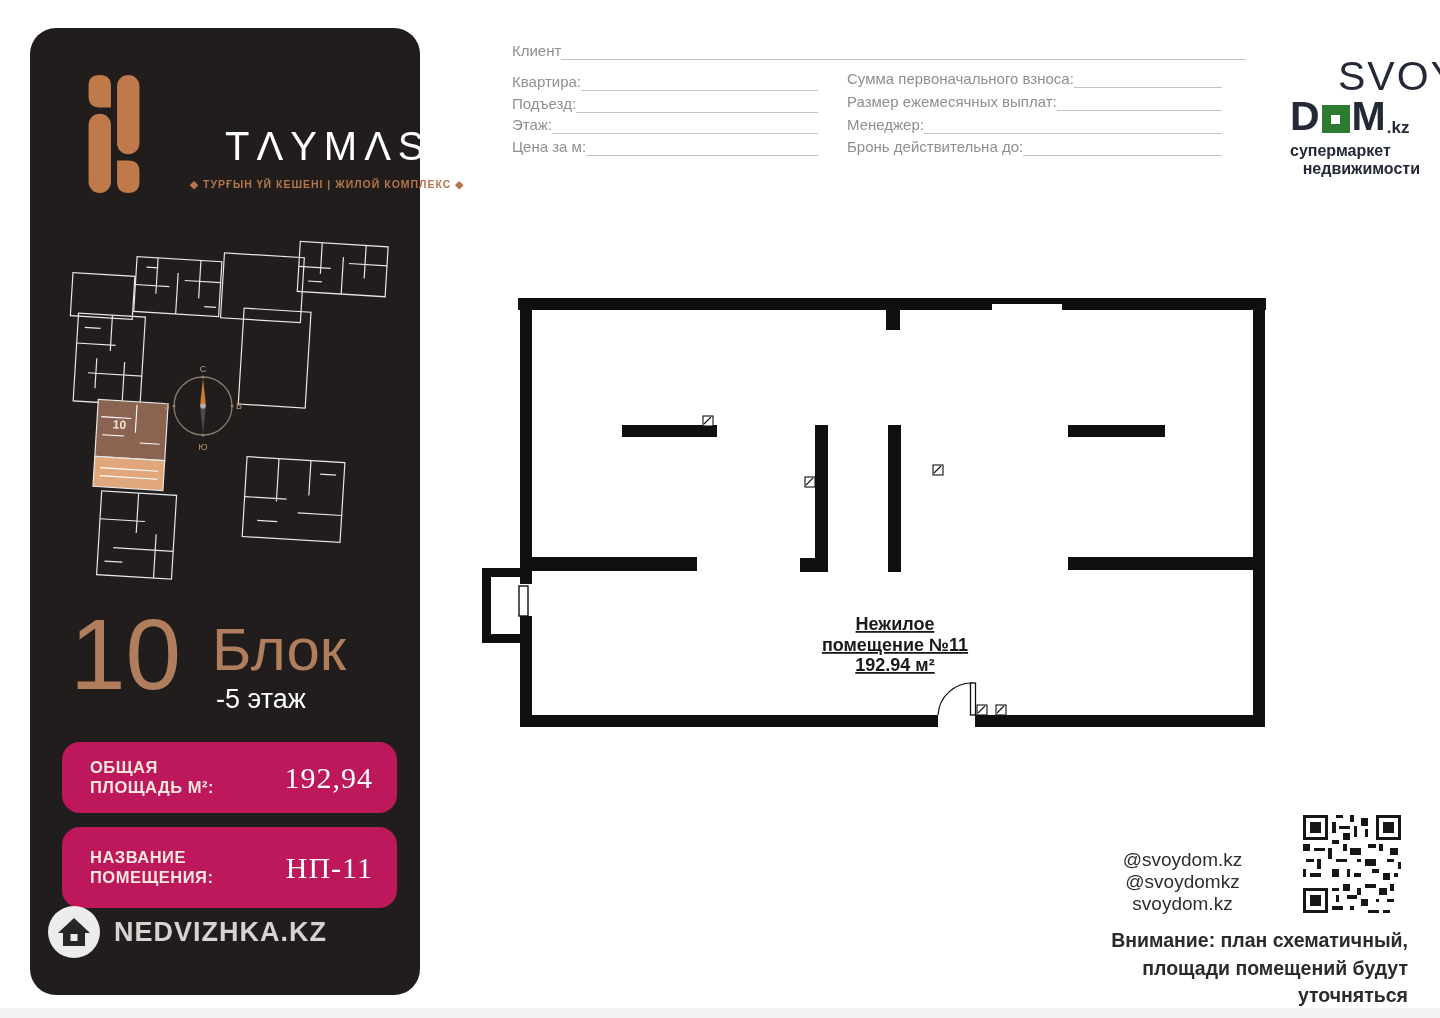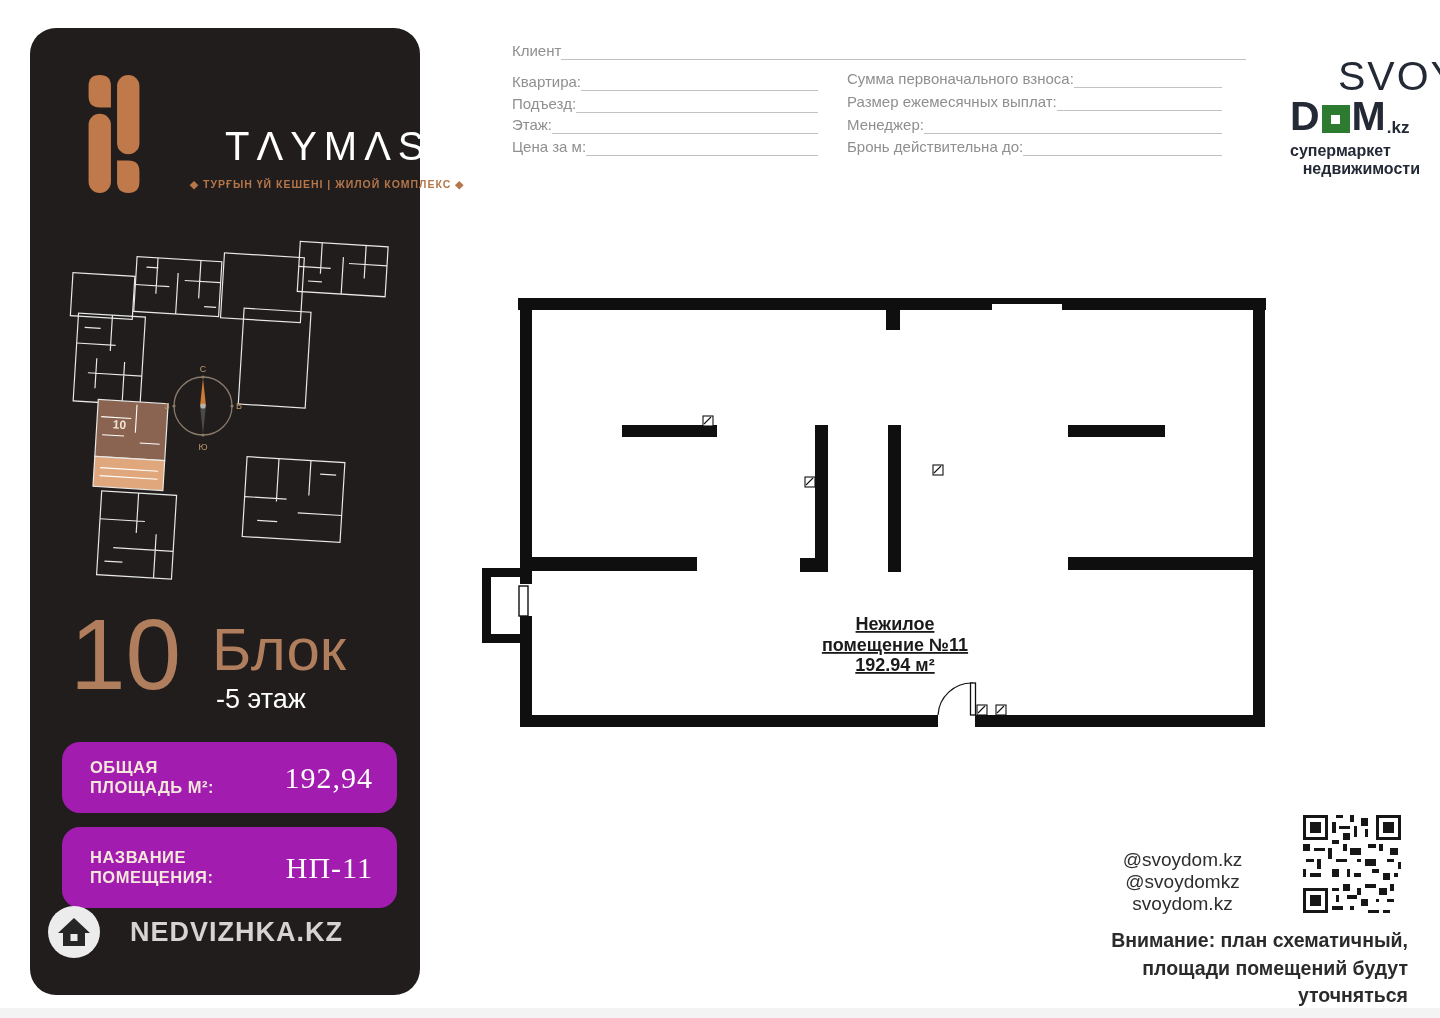--- a/index.html
+++ b/index.html
@@ -7,26 +7,26 @@
           font-family:"Liberation Sans", sans-serif;}
   .abs{position:absolute;}
 
   
   .panel{left:30px;top:28px;width:390px;height:967px;background:#201d1c;border-radius:26px;}
   .taymas-word{left:163px;top:96px;color:#ffffff;font-size:40px;font-weight:300;letter-spacing:7px;margin-left:32px;}
   .taymas-tag{left:160px;top:150px;color:#b5764a;font-size:10.5px;font-weight:700;letter-spacing:1px;white-space:nowrap;}
   .block-num{left:40px;top:576px;color:#b07e5d;font-size:100px;font-weight:300;line-height:1;}
   .block-word{left:182px;top:592px;color:#b07e5d;font-size:60px;font-weight:300;line-height:1;}
   .block-floor{left:186px;top:656px;color:#ffffff;font-size:27px;font-weight:400;}
-  .badge{left:32px;width:335px;background:#a21caf;border-radius:18px;display:flex;align-items:center;}
+  .badge{left:32px;width:335px;background:#be185d;border-radius:18px;display:flex;align-items:center;}
   .badge1{top:714px;height:71px;}
   .badge2{top:799px;height:81px;}
   .badge .lbl{margin-left:28px;color:#f5e7db;font-size:16.5px;font-weight:700;line-height:1.2;letter-spacing:.5px;}
   .badge .val{margin-left:auto;margin-right:24px;color:#ffffff;font-size:30px;font-weight:500;letter-spacing:1px;font-family:Liberation Serif, serif;}
-  .nedv{left:18px;top:878px;display:flex;align-items:center;gap:30px;}
+  .nedv{left:18px;top:878px;display:flex;align-items:center;gap:14px;}
   .nedv-text{color:#d6d4d2;font-size:27px;font-weight:700;letter-spacing:1px;}
 
   
   .frow{display:flex;align-items:flex-start;margin-left:24px;}
   .frow .flbl{color:#8f8f8f;font-size:15px;white-space:nowrap;}
   .frow .fline{flex:1;border-bottom:1.3px solid #c2c2c2;height:17px;}
   .rows-l .frow{height:21.5px;}
   .rows-r .frow{height:22.8px;}
 
   

